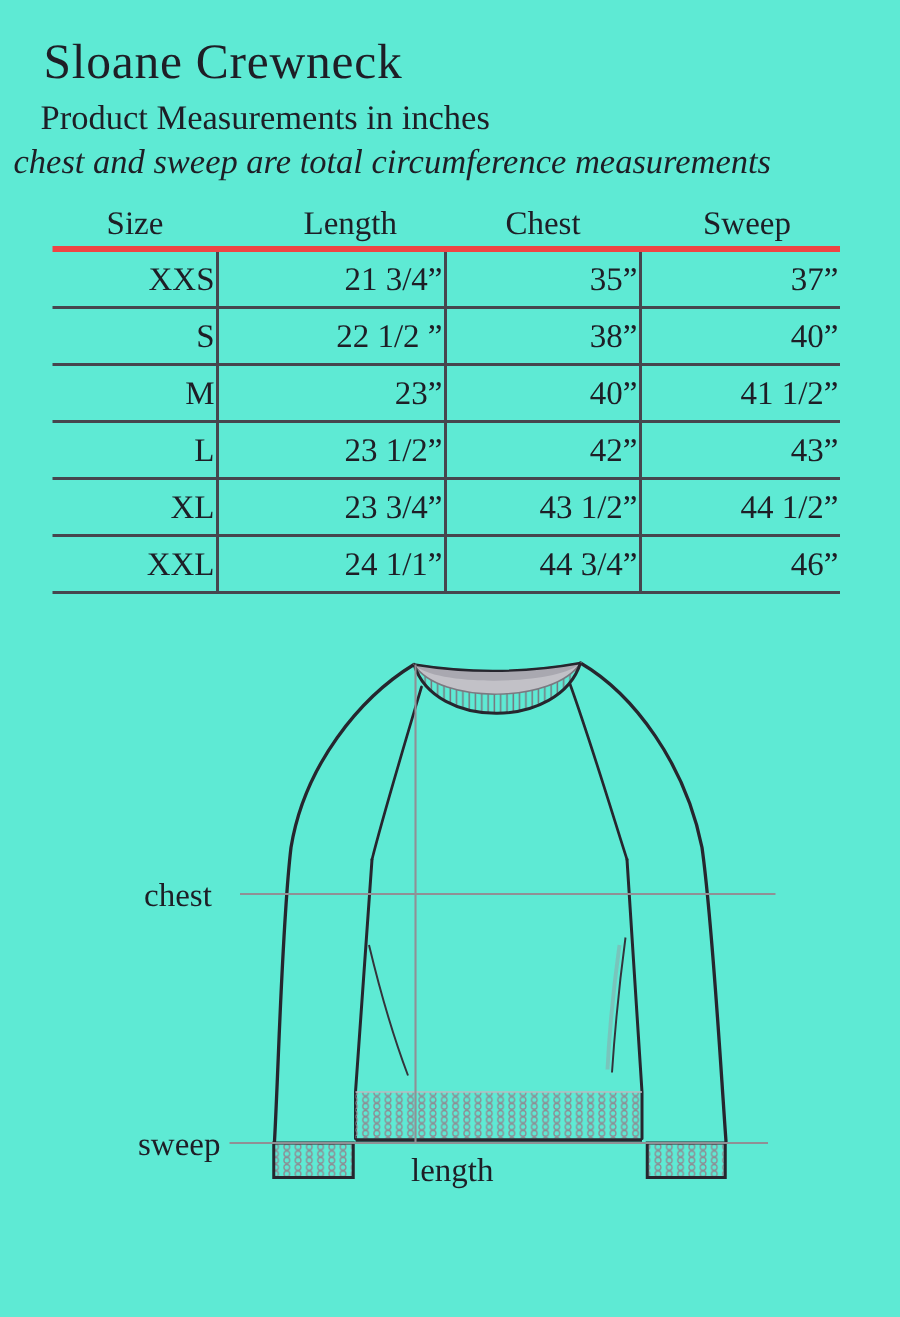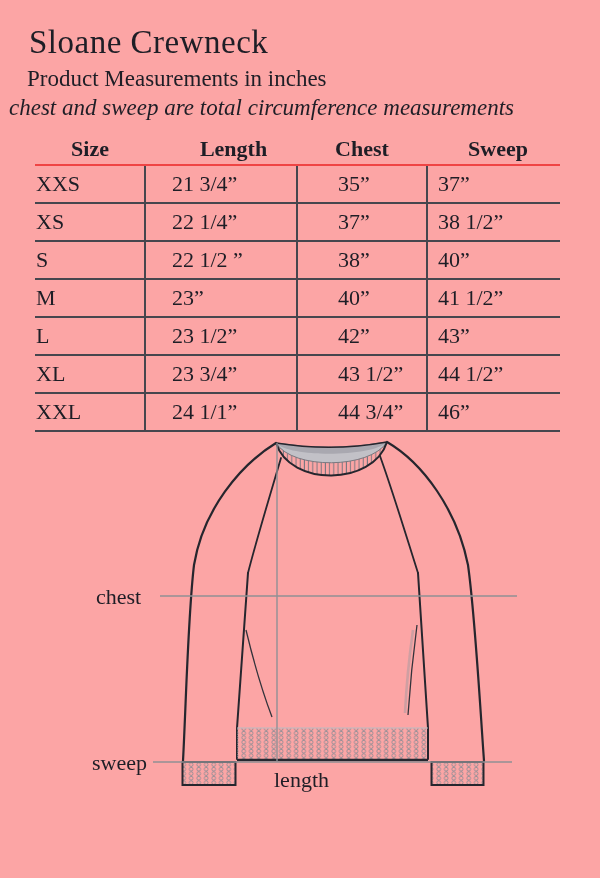--- a/index.html
+++ b/index.html
@@ -1,25 +1,25 @@
 <!DOCTYPE html>
 <html><head>
 <meta charset="utf-8">
 <style>
   html,body{margin:0;padding:0;background:#fff;}
-  .page{position:relative;width:600px;height:878px;background:#fca5a5;overflow:hidden;
+  .page{position:relative;width:600px;height:878px;background:#5eead4;overflow:hidden;
         font-family:"Liberation Serif","DejaVu Serif",serif;color:#1e1e26;}
   .title{position:absolute;left:29px;top:24px;font-size:33px;letter-spacing:.5px;}
   .subtitle{position:absolute;left:27px;top:66px;font-size:23px;text-align:center;}
   .note{position:absolute;left:9px;top:95px;font-size:23px;font-style:italic;}
   table.size-table{position:absolute;left:35px;top:134px;width:525px;border-collapse:collapse;
         table-layout:fixed;}
-  .size-table th{font-weight:bold;font-size:22px;height:28px;text-align:center;
-        vertical-align:middle;border-bottom:2px solid #ef4444;}
-  .size-table td{font-size:22px;height:34px;text-align:left;vertical-align:middle;
+  .size-table th{font-weight:normal;font-size:22px;height:28px;text-align:center;
+        vertical-align:middle;border-bottom:4px solid #ef4444;}
+  .size-table td{font-size:22px;height:34px;text-align:right;vertical-align:middle;
         border-bottom:2px solid #46464e;}
   .size-table tbody td + td{border-left:2px solid #46464e;padding-left:40px;}
   .size-table th.col-length,.size-table td.col-length{padding-left:26px;}
   .size-table th.col-sweep,.size-table td.col-sweep{padding-left:10px;}
   .diagram{position:absolute;left:0;top:425px;width:600px;height:375px;}
   .diagram text{font-family:"Liberation Serif","DejaVu Serif",serif;font-size:22px;fill:#1e1e26;}
 </style>
 </head>
 <body>
 
@@ -43,26 +43,20 @@
         <th>Chest</th>
         <th class="col-sweep">Sweep</th>
       </tr>
     </thead>
     <tbody>
       <tr>
         <td>XXS</td>
         <td class="col-length">21 3/4”</td>
         <td>35”</td>
         <td class="col-sweep">37”</td>
-      </tr>
-      <tr>
-        <td>XS</td>
-        <td class="col-length">22 1/4”</td>
-        <td>37”</td>
-        <td class="col-sweep">38 1/2”</td>
       </tr>
       <tr>
         <td>S</td>
         <td class="col-length">22 1/2 ”</td>
         <td>38”</td>
         <td class="col-sweep">40”</td>
       </tr>
       <tr>
         <td>M</td>
         <td class="col-length">23”</td>

